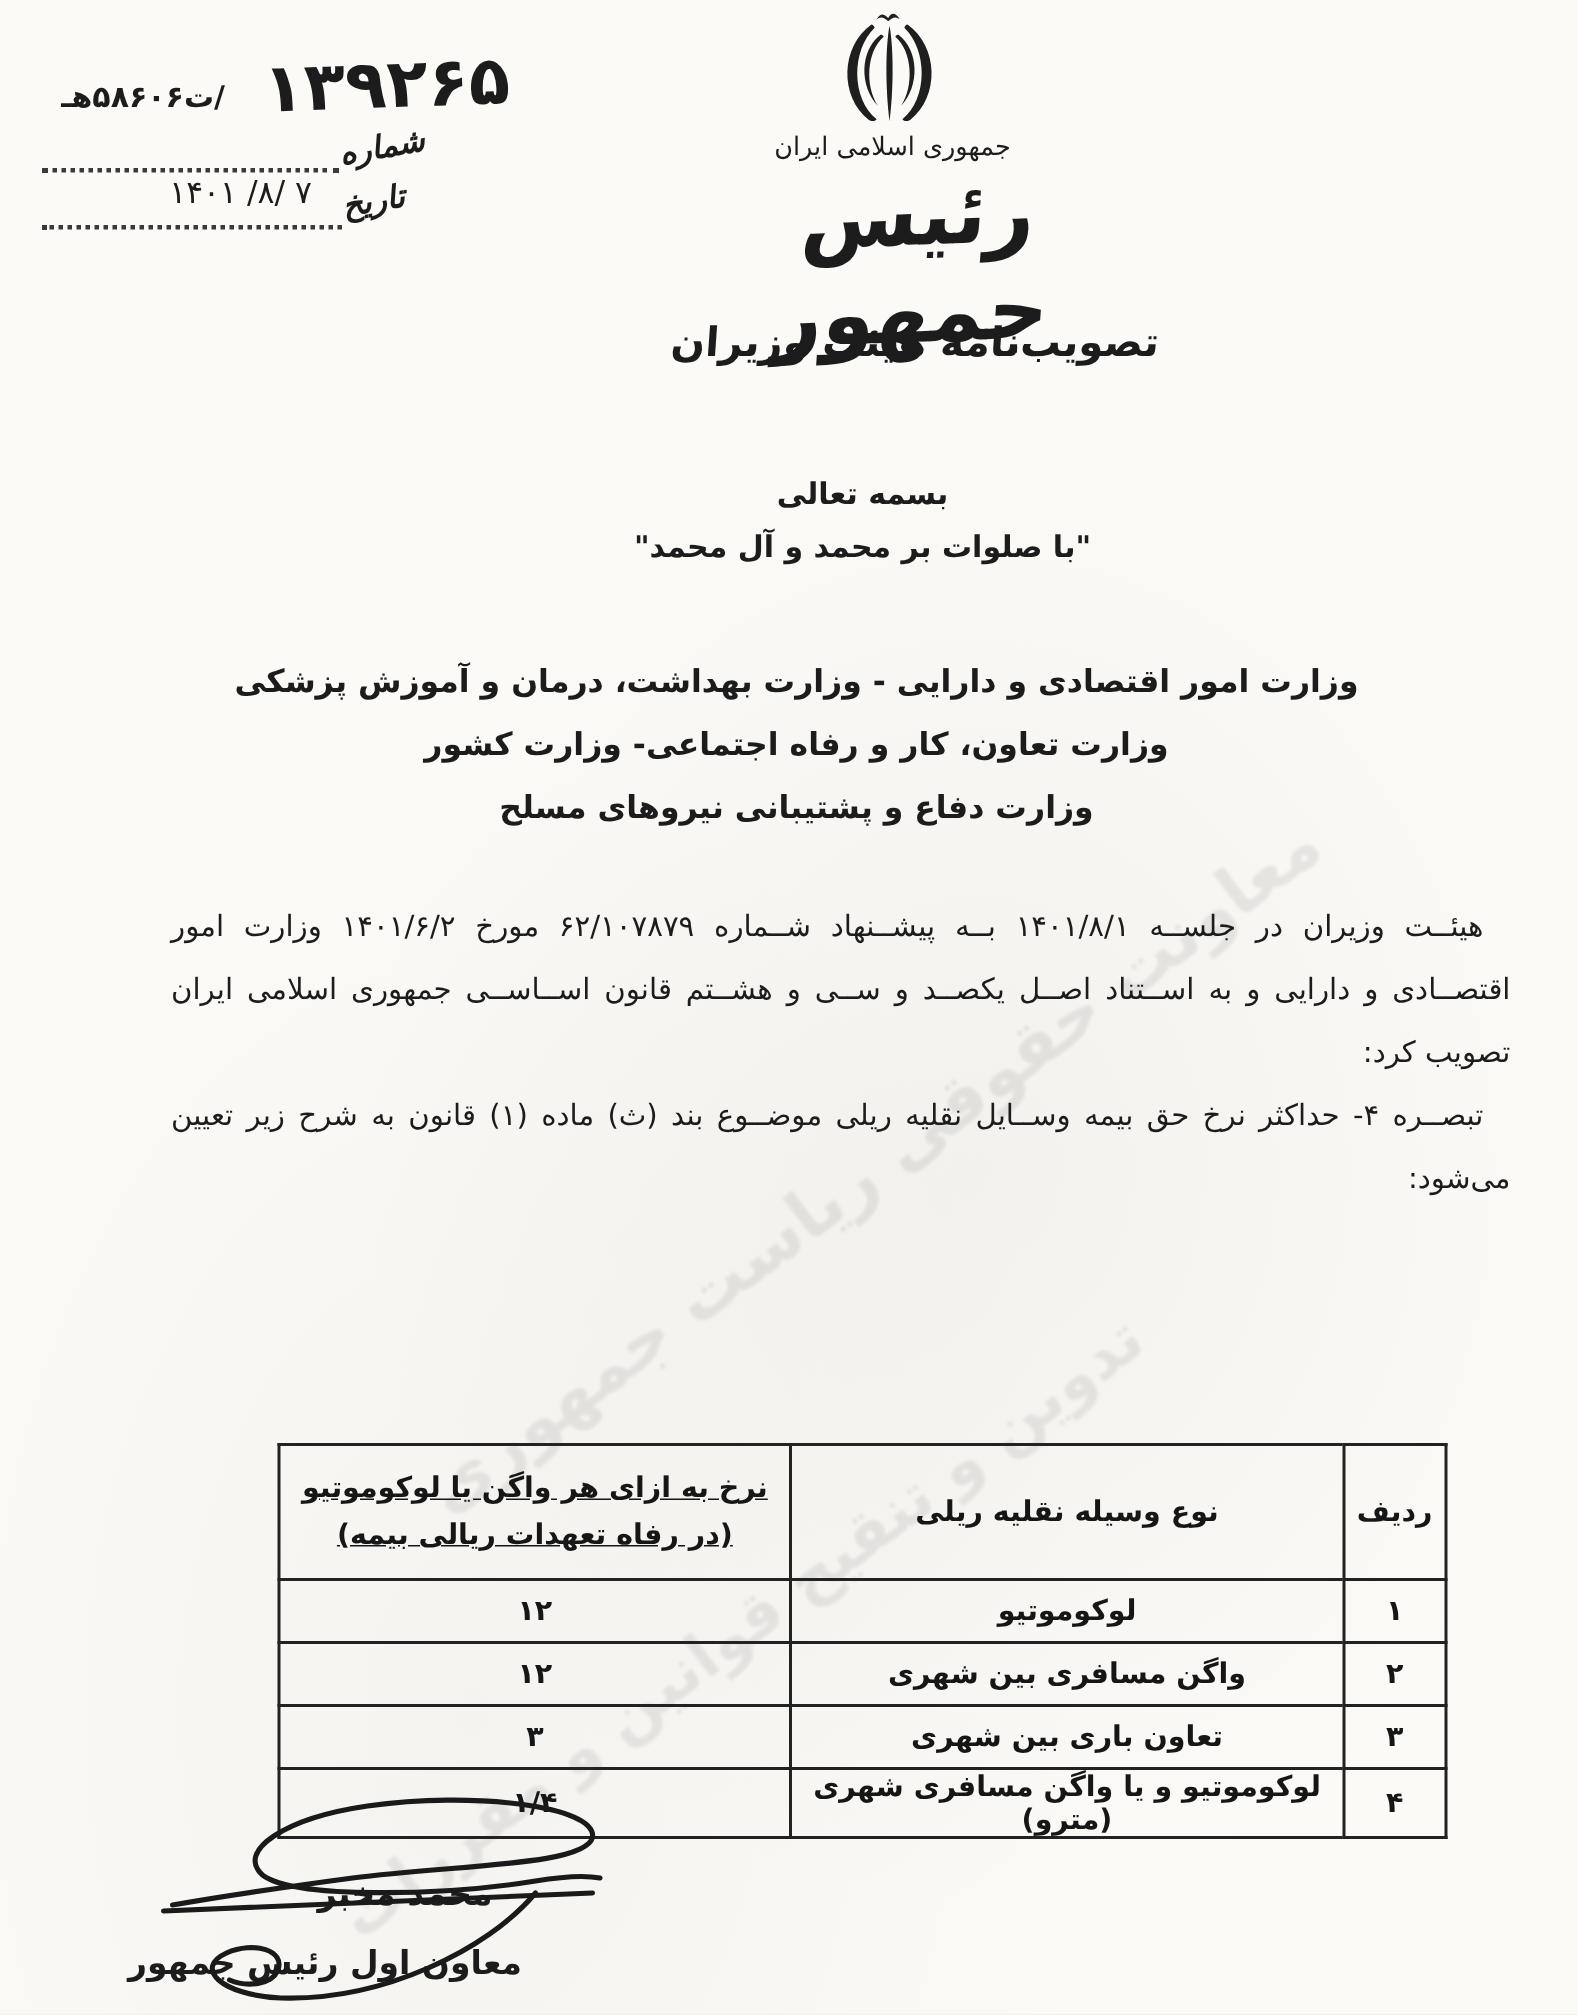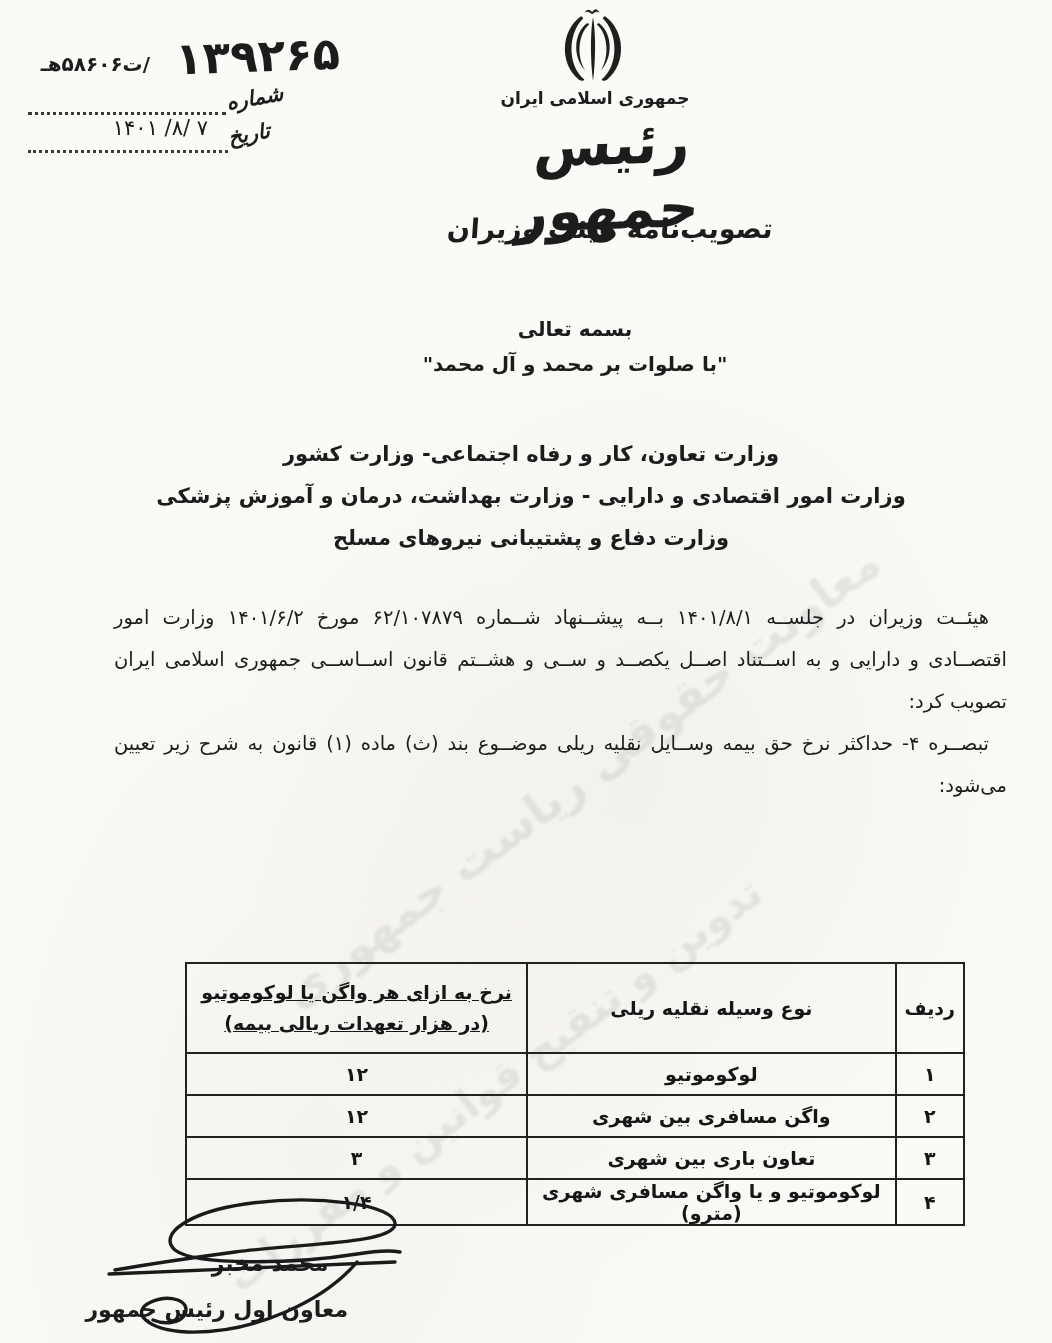--- a/index.html
+++ b/index.html
@@ -32,21 +32,21 @@
     transform-origin:center;
     z-index:0;
     filter:blur(1px);
   }
   .content{position:absolute;inset:0;z-index:1;}
 
   
   .emblem{position:absolute;left:549px;top:6px;width:88px;height:86px;}
   .country{
     position:absolute;left:470px;top:88px;width:250px;
-    text-align:center;font-size:17px;font-weight:700;direction:rtl;
+    text-align:center;font-size:17px;font-weight:400;direction:rtl;
   }
   .president{
     position:absolute;left:440px;top:112px;width:340px;
     text-align:center;font-size:56px;font-weight:700;direction:rtl;
     transform:skewX(-6deg) rotate(-2deg);
     letter-spacing:2px;
   }
   .doctype{
     position:absolute;left:440px;top:213px;width:340px;
     text-align:center;font-size:27px;font-weight:700;direction:rtl;
@@ -163,38 +163,38 @@
     <div class="hand-label num-label">شماره</div>
     <div class="dotline dots1"></div>
     <div class="date-value ltr">۱۴۰۱ /۸/ ۷</div>
     <div class="hand-label date-label">تاریخ</div>
     <div class="dotline dots2"></div>
 
     <div class="bismillah">بسمه تعالی</div>
     <div class="salawat">"با صلوات بر محمد و آل محمد"</div>
 
     <div class="addressees">
+      <div>وزارت امور اقتصادی و دارایی - وزارت بهداشت، درمان و آموزش پزشکی</div>
       <div>وزارت تعاون، کار و رفاه اجتماعی- وزارت کشور</div>
-      <div>وزارت امور اقتصادی و دارایی - وزارت بهداشت، درمان و آموزش پزشکی</div>
       <div>وزارت دفاع و پشتیبانی نیروهای مسلح</div>
     </div>
 
     <div class="body-text">
       <p>هیئــت وزیران در جلســه ۱۴۰۱/۸/۱ بــه پیشــنهاد شــماره ۶۲/۱۰۷۸۷۹ مورخ ۱۴۰۱/۶/۲ وزارت امور اقتصــادی و دارایی و به اســتناد اصــل یکصــد و ســی و هشــتم قانون اســاســی جمهوری اسلامی ایران تصویب کرد:</p>
       <p>تبصــره ۴- حداکثر نرخ حق بیمه وســایل نقلیه ریلی موضــوع بند (ث) ماده (۱) قانون به شرح زیر تعیین می‌شود:</p>
     </div>
 
     <table class="doc-table">
       <thead>
         <tr>
           <th class="col-no">ردیف</th>
           <th class="col-type" style="text-align:center;">نوع وسیله نقلیه ریلی</th>
           <th class="col-rate rate-head">
             <span>نرخ به ازای هر واگن یا لوکوموتیو</span>
-            <span>(در هزار تعهدات ریالی بیمه)</span>
+            <span>(در رفاه تعهدات ریالی بیمه)</span>
           </th>
         </tr>
       </thead>
       <tbody>
         <tr>
           <td class="col-no">۱</td>
           <td class="col-type">لوکوموتیو</td>
           <td class="col-rate">۱۲</td>
         </tr>
         <tr>

